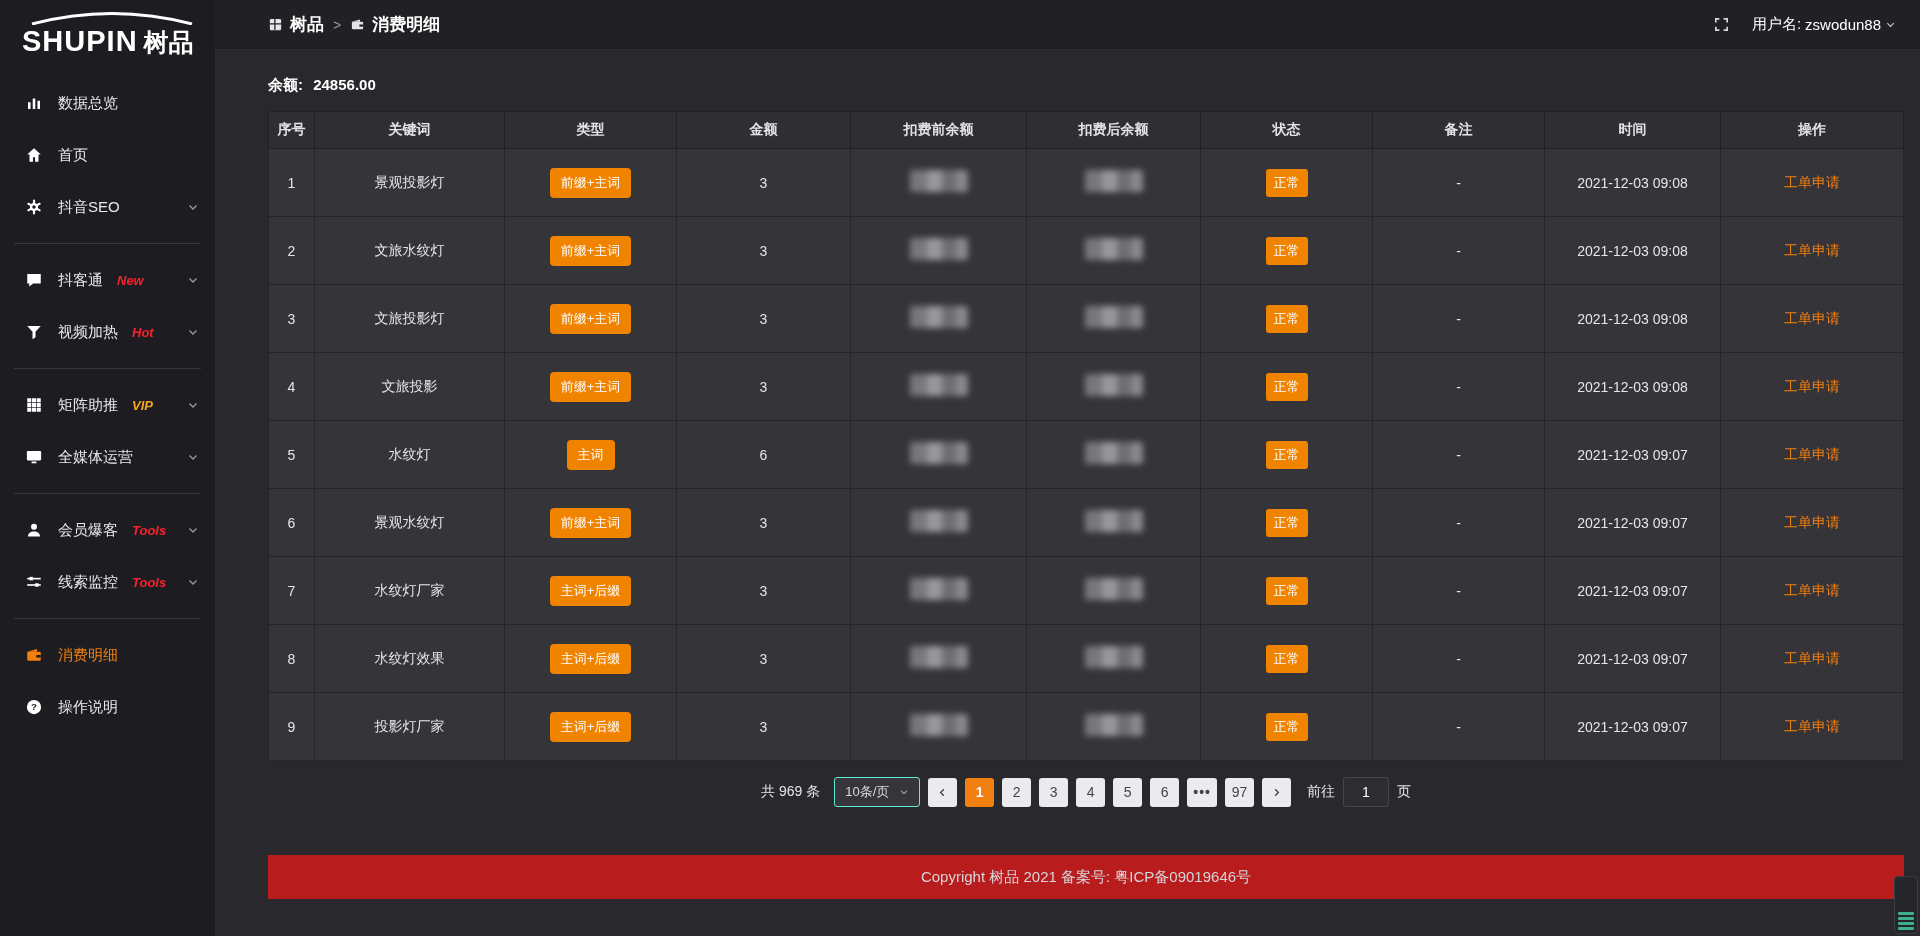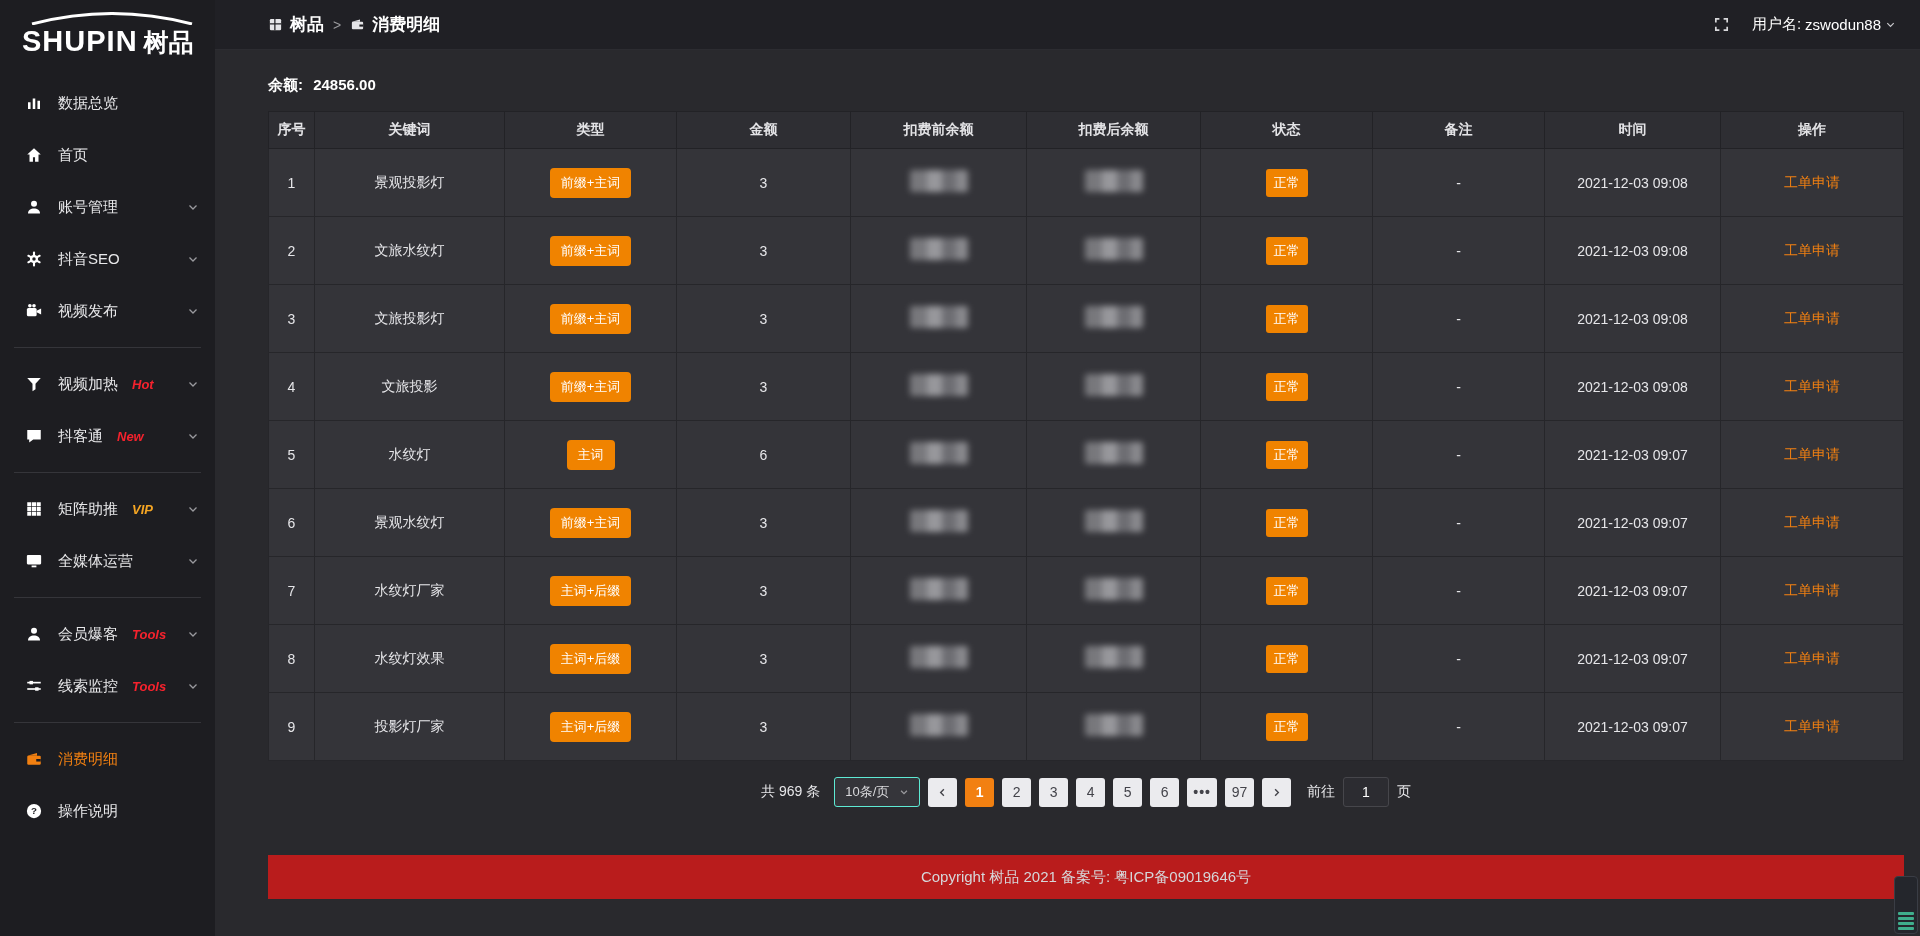--- a/index.html
+++ b/index.html
@@ -122,92 +122,58 @@
             <svg viewBox="0 0 24 24">
               <path fill="currentColor" d="M12 3l9 8.2h-3V21h-4.6v-6H10.6v6H6v-9.8H3z"></path>
             </svg>
           </span>
           <span class="mi-label">首页</span>
         </div>
         <div class="menu-item">
           <span class="mi-icon">
             <svg viewBox="0 0 24 24">
               <g fill="currentColor">
-                <circle cx="12" cy="7.5" r="4"></circle>
-                <path d="M4 20.5c0-4.4 3.6-6.5 8-6.5s8 2.1 8 6.5z"></path>
-              </g>
-            </svg>
-          </span>
-          <span class="mi-label">账号管理</span>
-          <span class="mi-chevron">
-            <svg viewBox="0 0 24 24">
-              <path fill="none" stroke="currentColor" stroke-width="2.6" d="M5 9l7 7 7-7"></path>
-            </svg>
-          </span>
-        </div>
-        <div class="menu-item">
-          <span class="mi-icon">
-            <svg viewBox="0 0 24 24">
-              <g fill="currentColor">
                 <rect x="10.6" y="2" width="2.8" height="20" rx="1.2"></rect>
                 <rect x="10.6" y="2" width="2.8" height="20" rx="1.2" transform="rotate(60 12 12)"></rect>
                 <rect x="10.6" y="2" width="2.8" height="20" rx="1.2" transform="rotate(-60 12 12)"></rect>
                 <circle cx="12" cy="12" r="5.4"></circle>
                 <circle cx="12" cy="12" r="2.3" fill="#1d1d21"></circle>
               </g>
             </svg>
           </span>
           <span class="mi-label">抖音SEO</span>
           <span class="mi-chevron">
             <svg viewBox="0 0 24 24">
               <path fill="none" stroke="currentColor" stroke-width="2.6" d="M5 9l7 7 7-7"></path>
             </svg>
           </span>
         </div>
-        <div class="menu-item">
-          <span class="mi-icon">
-            <svg viewBox="0 0 24 24">
-              <g fill="currentColor">
-                <circle cx="6.5" cy="5" r="2.4"></circle>
-                <circle cx="12" cy="5" r="2.4"></circle>
-                <rect x="2.5" y="8" width="13" height="11" rx="2"></rect>
-                <path d="M15.5 11.5l6-3v8l-6-3z"></path>
-              </g>
-            </svg>
-          </span>
-          <span class="mi-label">视频发布</span>
-          <span class="mi-chevron">
-            <svg viewBox="0 0 24 24">
-              <path fill="none" stroke="currentColor" stroke-width="2.6" d="M5 9l7 7 7-7"></path>
-            </svg>
-          </span>
-        </div>
         <div class="menu-divider"></div>
+        <div class="menu-item">
+          <span class="mi-icon">
+            <svg viewBox="0 0 24 24">
+              <path fill="currentColor" d="M3 4h18v12.5H11l-5.4 4v-4H3z"></path>
+            </svg>
+          </span>
+          <span class="mi-label">抖客通</span>
+          <span class="mi-badge" style="color:#f5222d">New</span>
+          <span class="mi-chevron">
+            <svg viewBox="0 0 24 24">
+              <path fill="none" stroke="currentColor" stroke-width="2.6" d="M5 9l7 7 7-7"></path>
+            </svg>
+          </span>
+        </div>
         <div class="menu-item">
           <span class="mi-icon">
             <svg viewBox="0 0 24 24">
               <path fill="currentColor" d="M3 4h18l-7 7.5V19l-4 2.5v-10z"></path>
             </svg>
           </span>
           <span class="mi-label">视频加热</span>
           <span class="mi-badge" style="color:#f5222d">Hot</span>
-          <span class="mi-chevron">
-            <svg viewBox="0 0 24 24">
-              <path fill="none" stroke="currentColor" stroke-width="2.6" d="M5 9l7 7 7-7"></path>
-            </svg>
-          </span>
-        </div>
-        <div class="menu-item">
-          <span class="mi-icon">
-            <svg viewBox="0 0 24 24">
-              <path fill="currentColor" d="M3 4h18v12.5H11l-5.4 4v-4H3z"></path>
-            </svg>
-          </span>
-          <span class="mi-label">抖客通</span>
-          <span class="mi-badge" style="color:#f5222d">New</span>
           <span class="mi-chevron">
             <svg viewBox="0 0 24 24">
               <path fill="none" stroke="currentColor" stroke-width="2.6" d="M5 9l7 7 7-7"></path>
             </svg>
           </span>
         </div>
         <div class="menu-divider"></div>
         <div class="menu-item">
           <span class="mi-icon">
             <svg viewBox="0 0 24 24">

